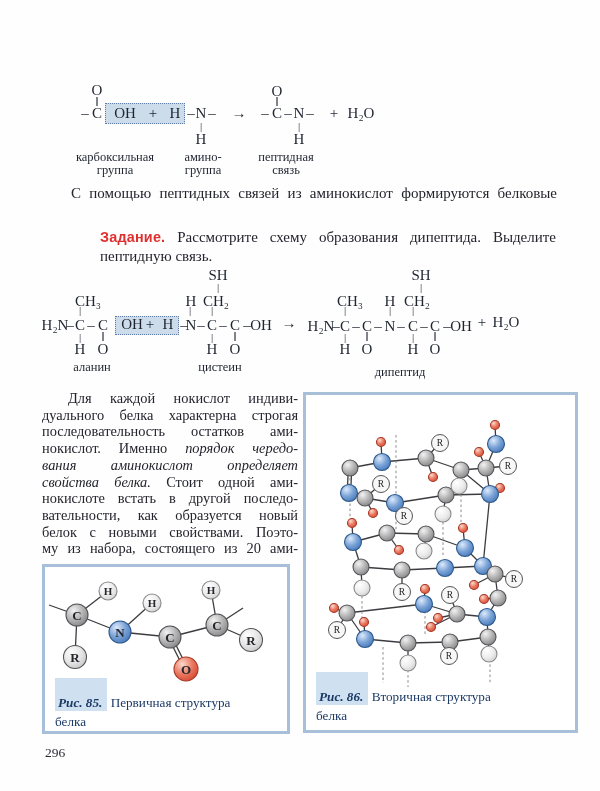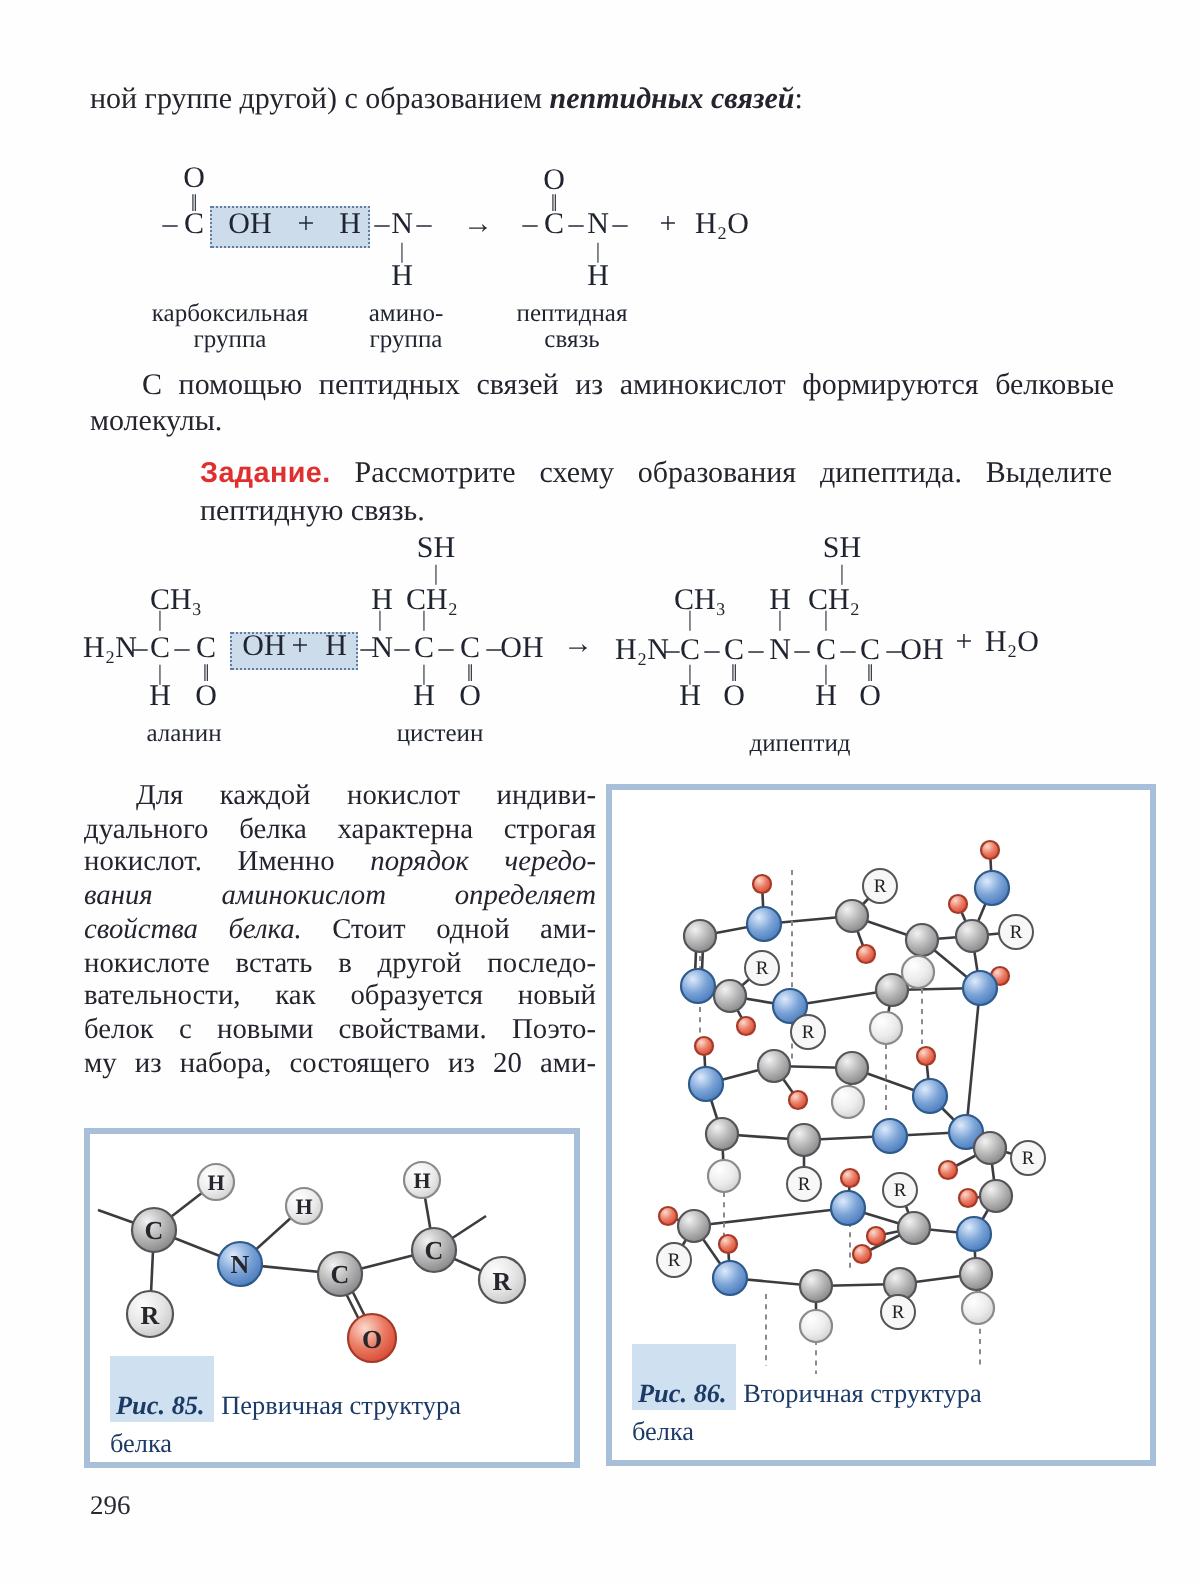--- a/index.html
+++ b/index.html
@@ -66,21 +66,20 @@
         <stop offset="0%" stop-color="#fdfdfd"></stop>
         <stop offset="60%" stop-color="#e4e4e4"></stop>
         <stop offset="100%" stop-color="#c9c9c9"></stop>
       </radialGradient>
   </defs>
 </svg>
 
 <div class="page">
 
   <div id="intro">
-      <div class="tl"><span>ной группе другой) с образованием </span><span class="bi">пептидных связей</span><span>:</span></div>
     </div>
 
   <div id="formula1" class="formula">
       <div class="hlbox" style="left: 47px; top: 21px; width: 80px; height: 21px;"></div>
       <span class="fit" style="left: 39px; top: 8px;">O</span>
       <span class="fit dbl" style="left: 39px; top: 20px;">‖</span>
       <span class="fit" style="left: 27px; top: 31px;">–</span>
       <span class="fit" style="left: 39px; top: 31px;">C</span>
       <span class="fit" style="left: 67px; top: 31px;">OH</span>
       <span class="fit" style="left: 95px; top: 31px;">+</span>
@@ -105,21 +104,20 @@
       <span class="fit lbl" style="left: 57px; top: 75px;">карбоксильная</span>
       <span class="fit lbl" style="left: 57px; top: 88px;">группа</span>
       <span class="fit lbl" style="left: 145px; top: 75px;">амино-</span>
       <span class="fit lbl" style="left: 145px; top: 88px;">группа</span>
       <span class="fit lbl" style="left: 228px; top: 75px;">пептидная</span>
       <span class="fit lbl" style="left: 228px; top: 88px;">связь</span>
     </div>
 
   <div id="para2">
       <div class="tl jl ind"><span>С помощью пептидных связей из аминокислот формируются белковые</span></div>
-      <div class="tl"><span>молекулы.</span></div>
     </div>
 
   <div id="task">
       <div class="tl jl"><span class="red">Задание.</span><span> Рассмотрите схему образования дипептида. Выделите</span></div>
       <div class="tl"><span>пептидную связь.</span></div>
     </div>
 
   <div id="formula2" class="formula">
       <div class="hlbox" style="left: 75px; top: 54px; width: 64px; height: 19px;"></div>
       <span class="fit" style="left: 178px; top: 13px;">SH</span>
@@ -187,20 +185,21 @@
       <span class="fit" style="left: 373px; top: 87px;">H</span>
       <span class="fit" style="left: 395px; top: 87px;">O</span>
       <span class="fit lbl" style="left: 52px; top: 105px;">аланин</span>
       <span class="fit lbl" style="left: 180px; top: 105px;">цистеин</span>
       <span class="fit lbl" style="left: 360px; top: 110px;">дипептид</span>
     </div>
 
   <div id="bodycol">
       <div class="tl jl ind"><span>Для каждой нокислот индиви-</span></div>
       <div class="tl jl"><span>дуального белка характерна строгая</span></div>
+      <div class="tl jl"><span>последовательность остатков ами-</span></div>
       <div class="tl jl"><span>нокислот. Именно </span><span class="i">порядок чередо-</span></div>
       <div class="tl jl"><span class="i">вания аминокислот определяет</span></div>
       <div class="tl jl"><span class="i">свойства белка.</span><span> Стоит одной ами-</span></div>
       <div class="tl jl"><span>нокислоте встать в другой последо-</span></div>
       <div class="tl jl"><span>вательности, как образуется новый</span></div>
       <div class="tl jl"><span>белок с новыми свойствами. Поэто-</span></div>
       <div class="tl jl"><span>му из набора, состоящего из 20 ами-</span></div>
     </div>
 
   <div id="fig85" class="figbox">

